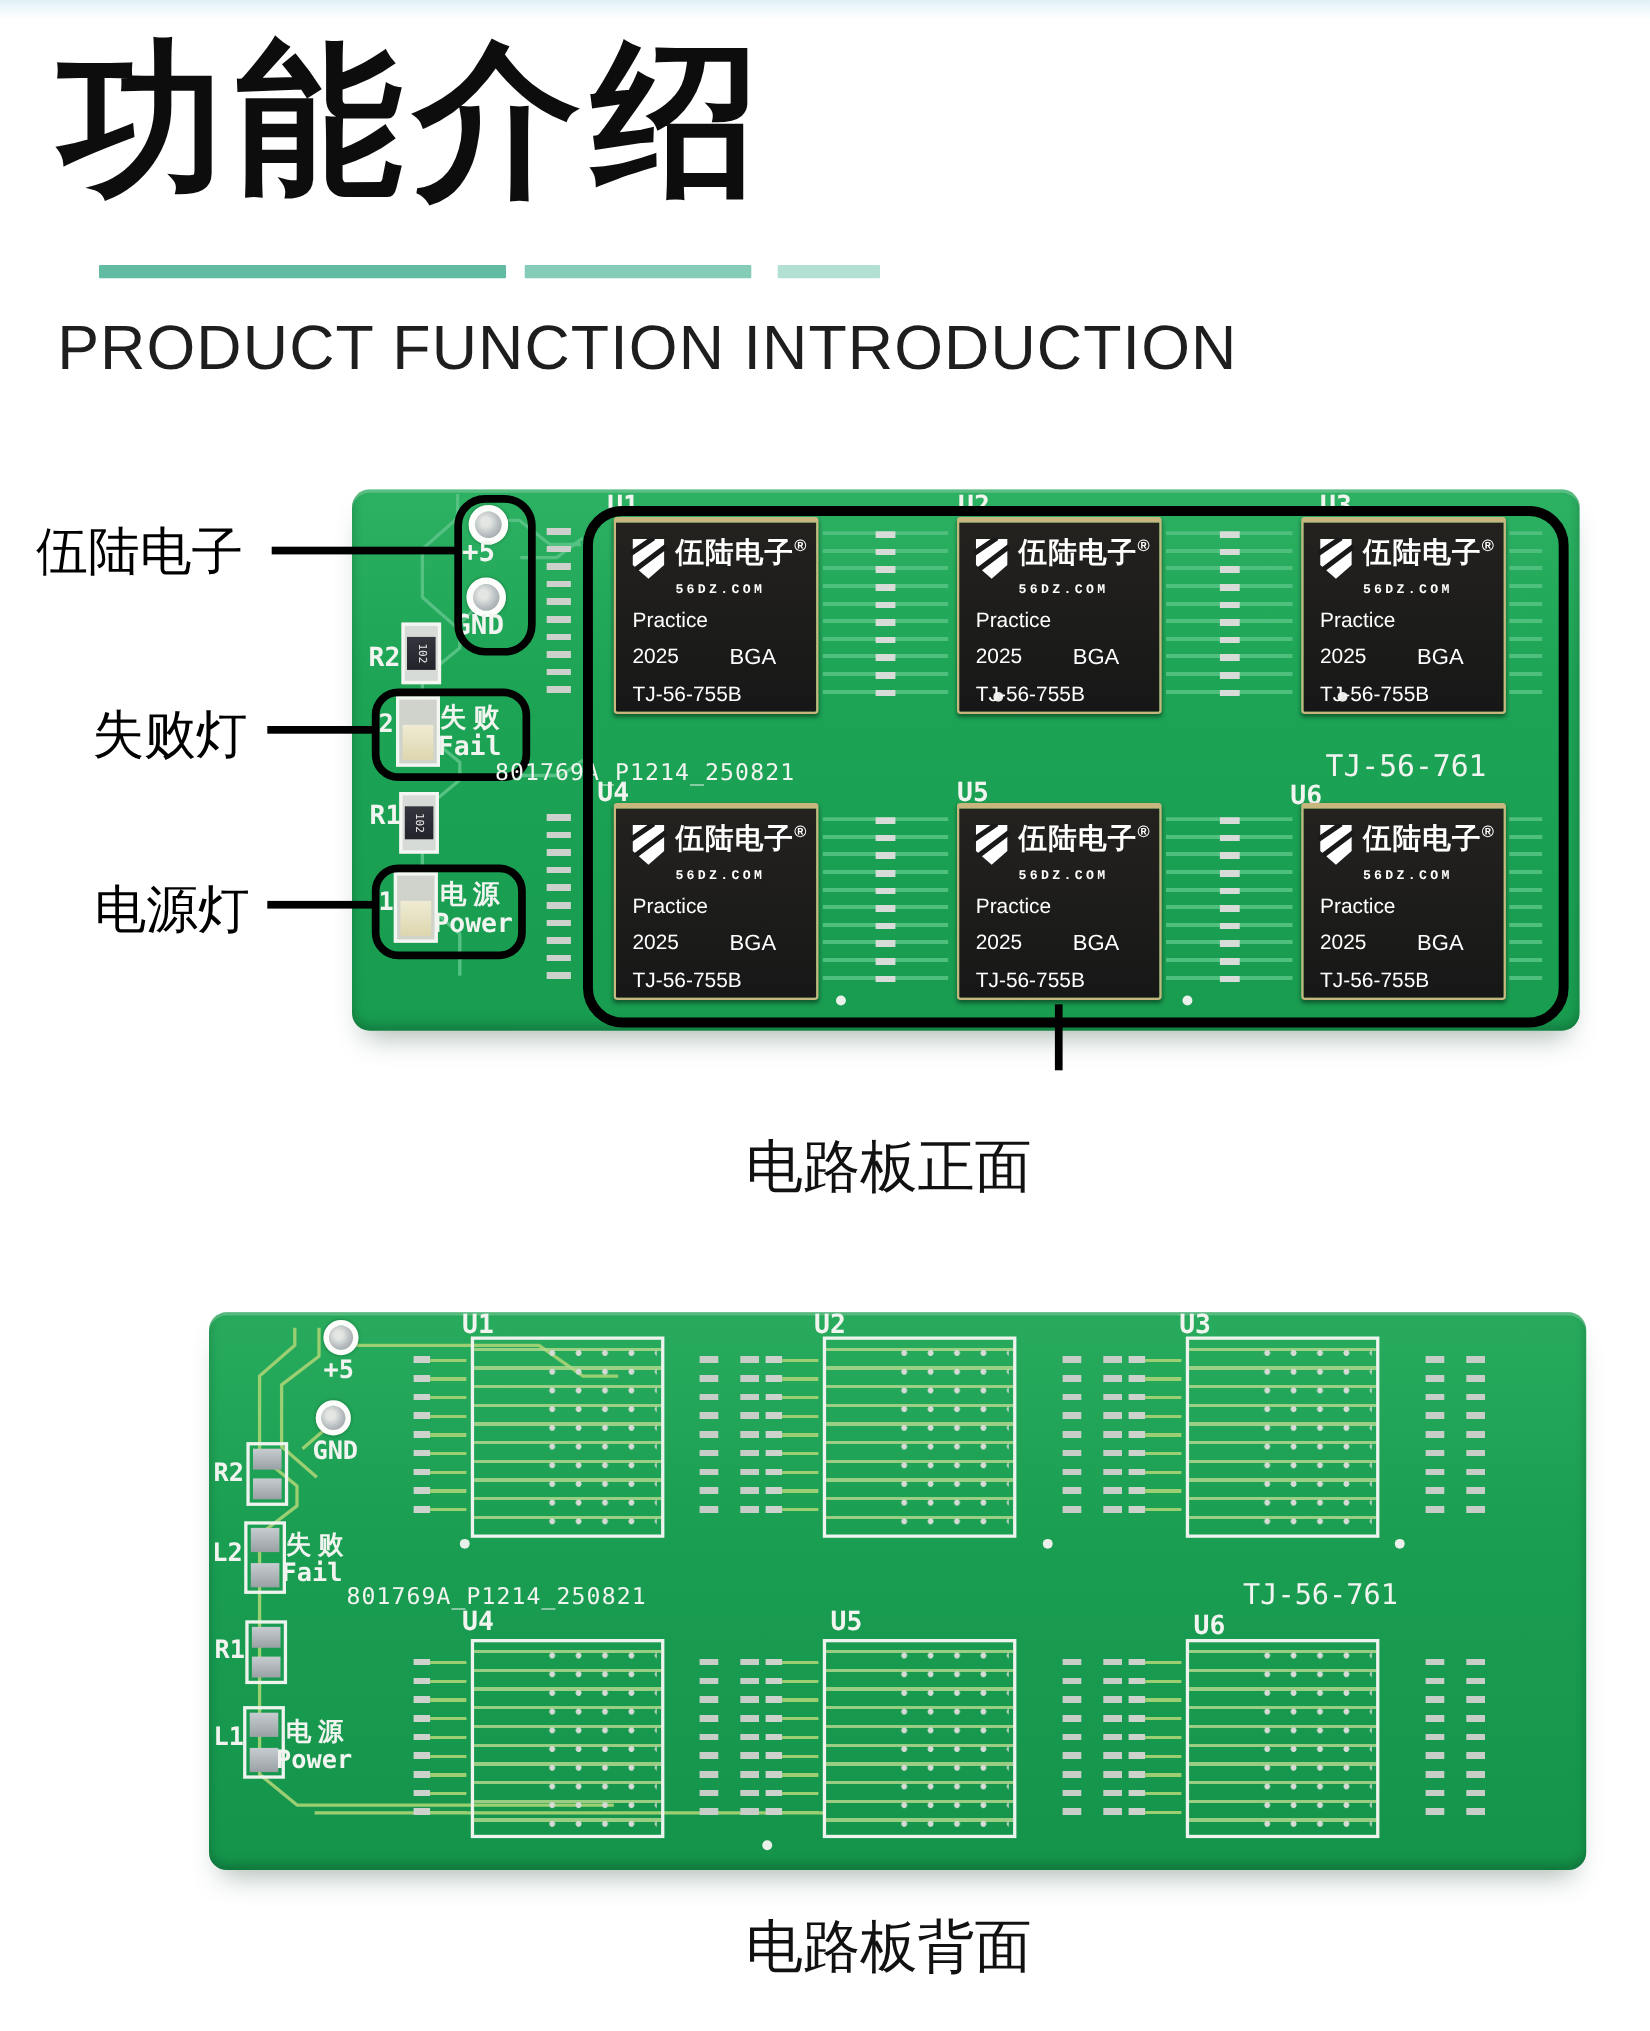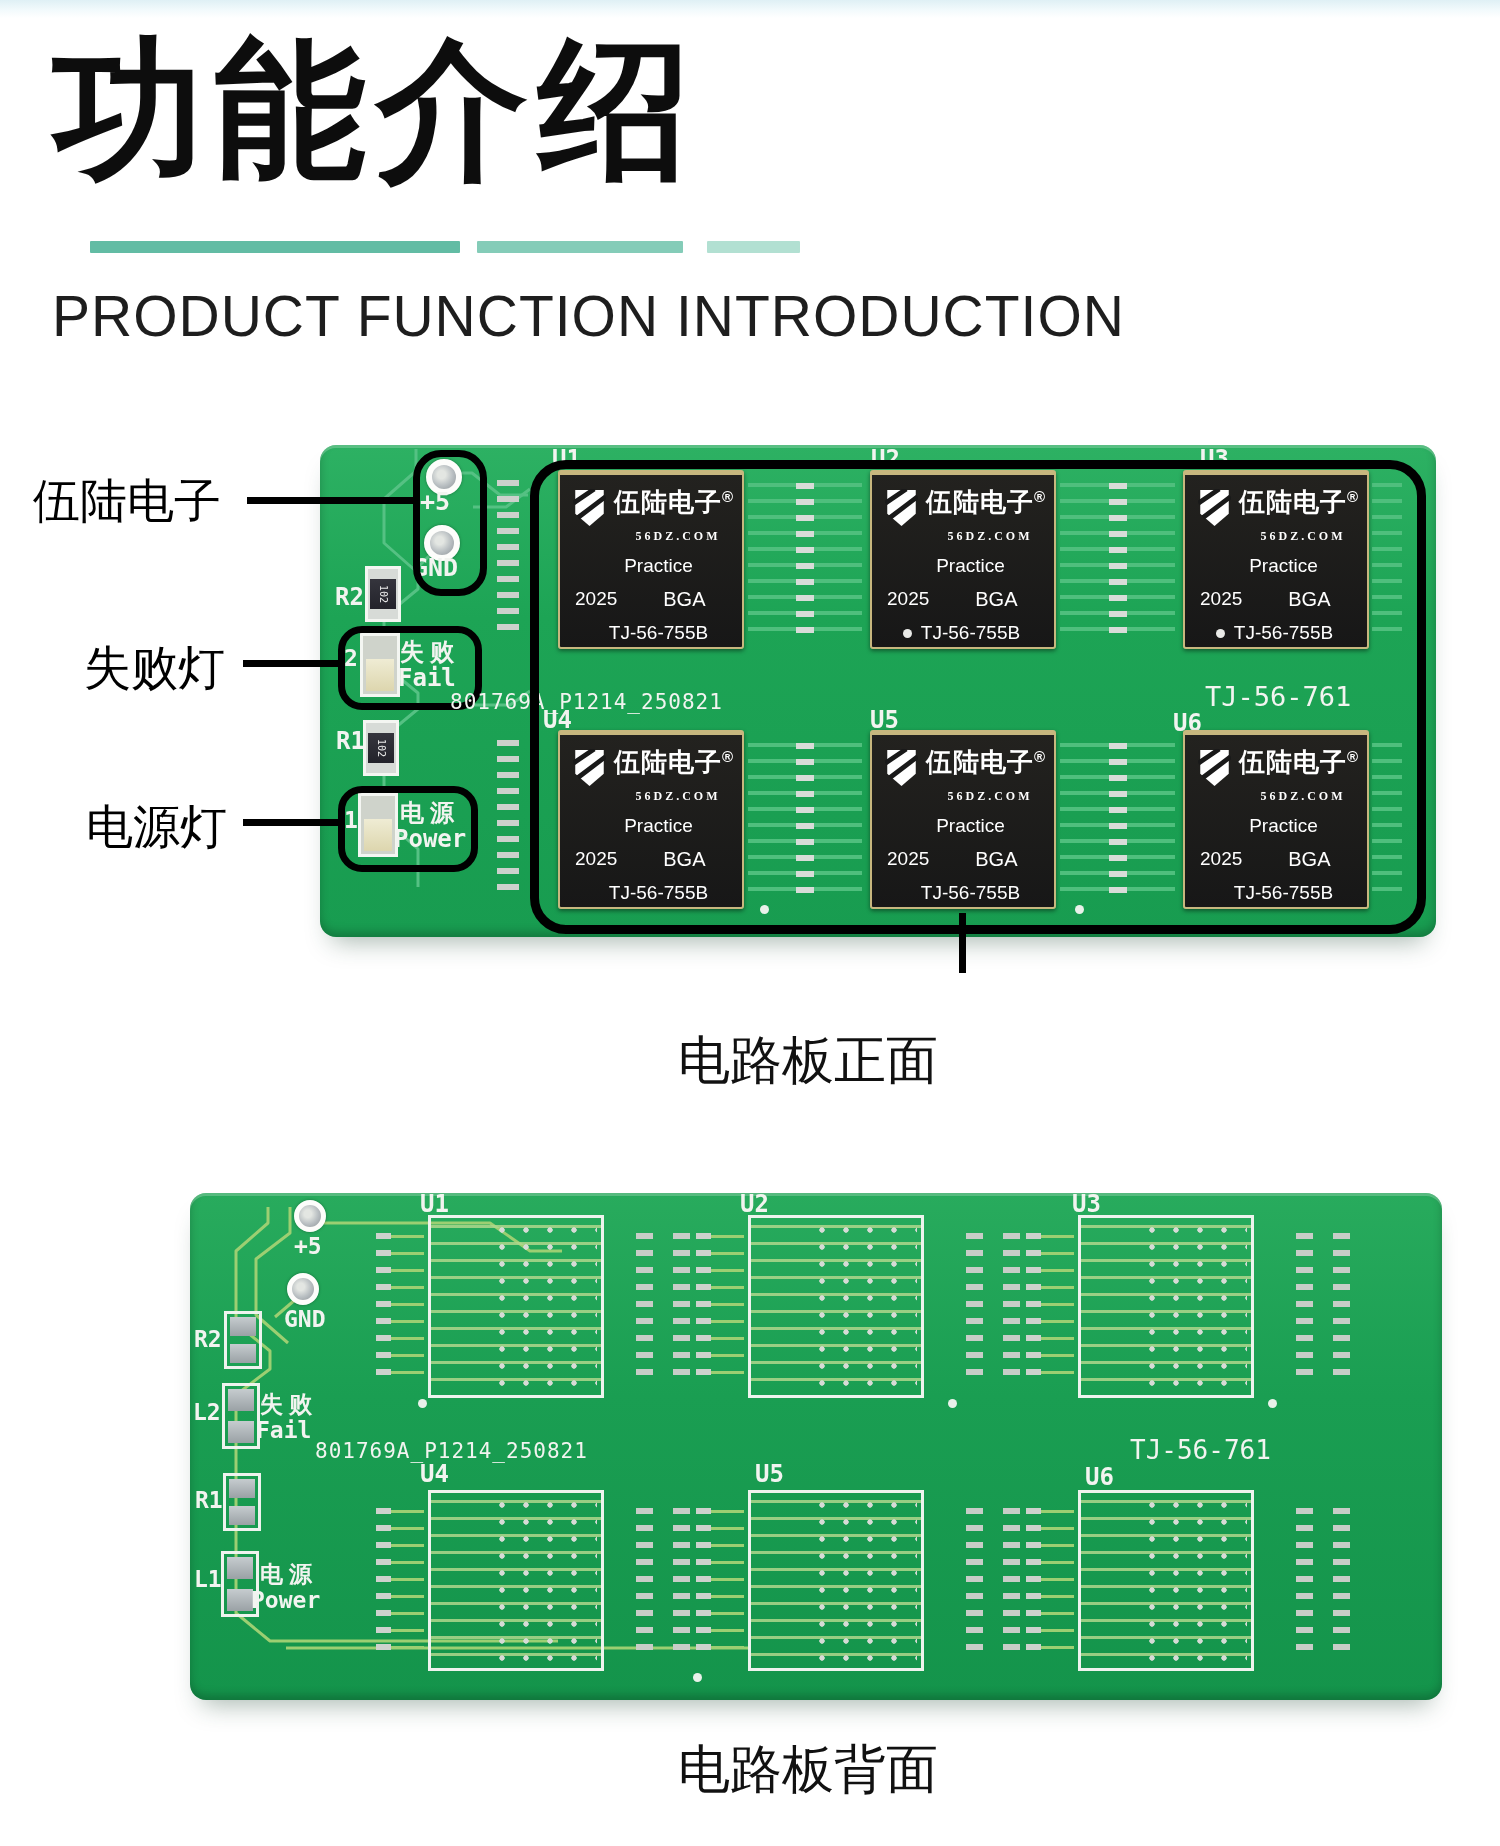--- a/index.html
+++ b/index.html
@@ -1,17 +1,17 @@
 <!DOCTYPE html>
 <html><head>
 <meta charset="utf-8">
 <style>
   html,body{margin:0;padding:0;background:#fff;}
   .stage{position:relative;width:1500px;height:1846px;background:#fff;overflow:hidden;
-         font-family:"Liberation Sans",sans-serif;text-align:center;}
+         font-family:"Liberation Sans",sans-serif;}
   .topband{position:absolute;left:0;top:0;right:0;height:18px;
            background:linear-gradient(180deg,#dff0f5 0%,#f2fafc 55%,#ffffff 100%);}
   
   .title{position:absolute;left:52px;top:22px;font-size:152px;line-height:1.15;
          font-weight:700;color:#0d0d0d;letter-spacing:10px;}
   .bar{position:absolute;top:241px;height:12px;border-radius:1px;}
   .bar1{left:90px;width:370px;background:#62bca4;}
   .bar2{left:477px;width:206px;background:#84ccb8;}
   .bar3{left:707px;width:93px;background:#b2e0d2;}
   .subtitle{position:absolute;left:52px;top:283px;font-size:57px;font-weight:400;
@@ -54,21 +54,21 @@
   .chipbox{position:absolute;border:9px solid #000;border-radius:36px;}
   
   .chip{position:absolute;width:182px;height:172px;background:linear-gradient(180deg,#23221f,#171717);
         border:2px solid #c7b77e;border-top-width:5px;border-radius:3px;color:#fff;
         box-shadow:0 2px 4px rgba(0,0,0,.45);}
   .chip-head{display:flex;gap:8px;align-items:flex-start;margin:14px 10px 2px 13px;}
   .shield{width:33px;height:38px;flex:0 0 auto;}
   .chip-brand{font-size:26px;font-weight:700;line-height:1;white-space:nowrap;letter-spacing:1px;}
   .chip-brand .reg{font-size:15px;vertical-align:top;}
   .chip-site{margin:2px 0 0 54px;font-size:12px;font-weight:700;letter-spacing:3px;
-             font-family:Liberation Serif, serif;}
+             font-family:Liberation Mono, monospace;}
   .chip-row{margin:11px 0 0 15px;font-size:19px;font-weight:500;}
   .chip-row2{display:flex;gap:46px;}
   .chip-row2 .pkg{font-weight:400;font-size:20px;}
   
   .refl{position:absolute;color:#f2f4f0;font-family:"DejaVu Sans Mono",monospace;
         font-weight:700;font-size:24px;}
   
   .gstrip{position:absolute;background:repeating-linear-gradient(180deg,#4fbf7d 0 3.5px,rgba(0,0,0,0) 3.5px 16px);}
   .gstrip .gdash{position:absolute;left:50%;margin-left:-9px;top:0;bottom:0;width:18px;
         background:repeating-linear-gradient(180deg,#d8dcd8 0 6px,rgba(0,0,0,0) 6px 16px);}

